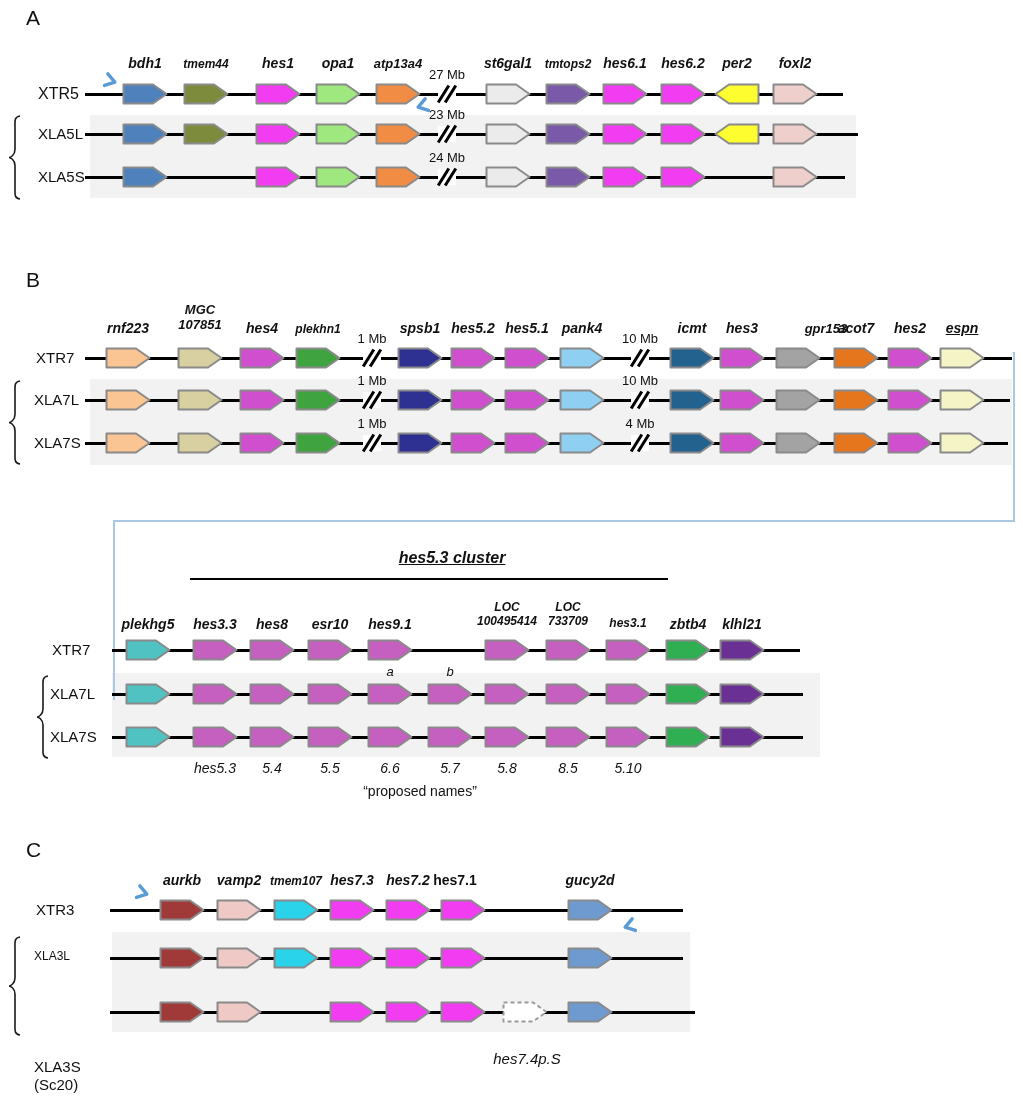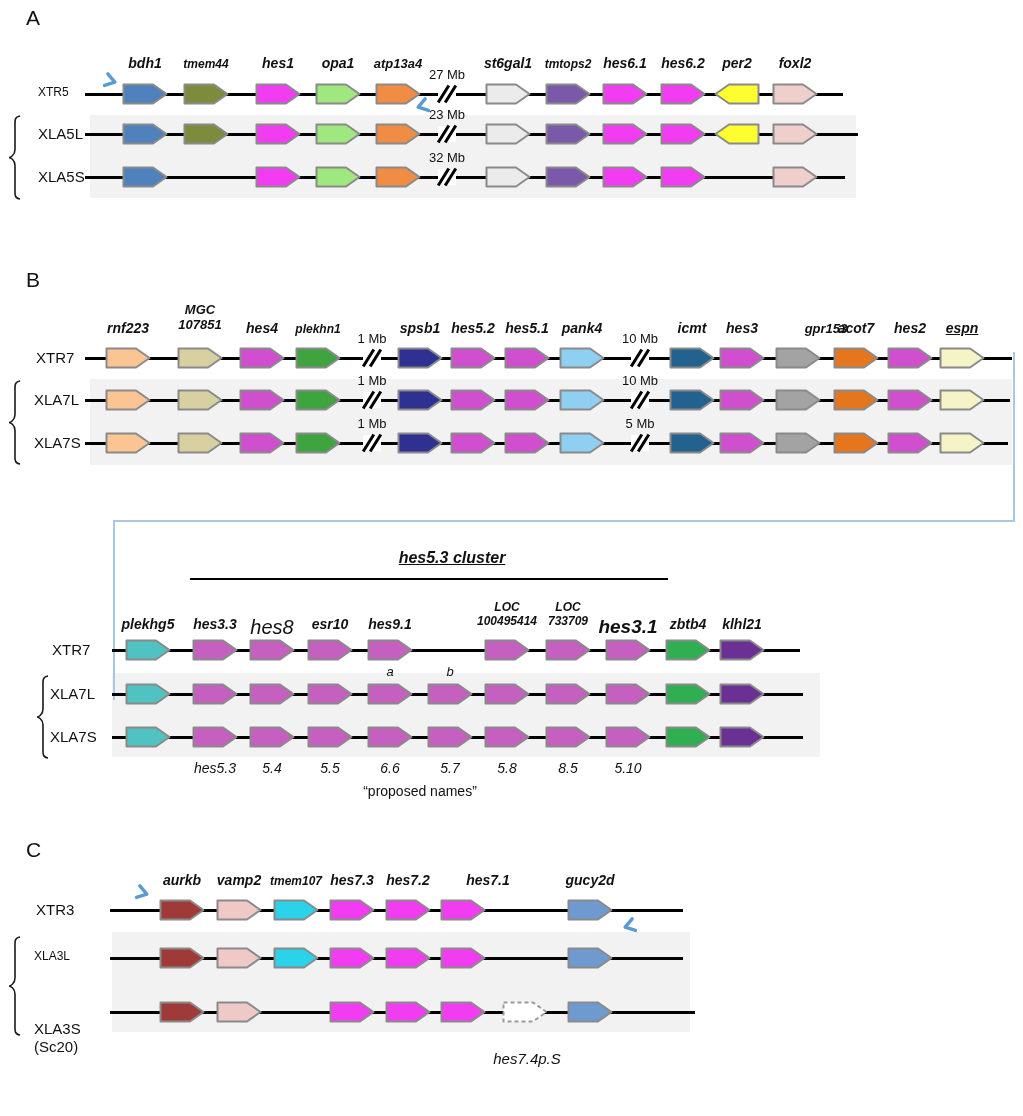--- a/index.html
+++ b/index.html
@@ -127,21 +127,21 @@
     <div class="chev" style="left: 102px; top: 72px; transform: rotate(16deg);">
       <svg width="18" height="18">
         <path d="M4 3 L13 9 L4 15" fill="none" stroke="#5b9bd5" stroke-width="3.4" stroke-linecap="round" stroke-linejoin="round"></path>
       </svg>
     </div>
     <div class="chev" style="left: 413px; top: 97px; transform: scaleX(-1) rotate(16deg);">
       <svg width="18" height="18">
         <path d="M4 3 L13 9 L4 15" fill="none" stroke="#5b9bd5" stroke-width="3.4" stroke-linecap="round" stroke-linejoin="round"></path>
       </svg>
     </div>
-    <div class="txt left" style="left: 38px; top: 85px; font-size: 12px;">
+    <div class="txt left" style="left: 38px; top: 85px; font-size: 16px;">
       <div>XTR5</div>
     </div>
     <div class="line" style="left: 85px; top: 132.5px; width: 773px; background: rgb(0, 0, 0);"></div>
     <div class="brk" style="left: 438px; top: 126px;">
       <i class="slash"></i>
       <i class="slash s2"></i>
     </div>
     <div class="txt" style="left: 447px; top: 107px; font-size: 13px;">
       <div>23 Mb</div>
     </div>
@@ -202,21 +202,21 @@
     </div>
     <div class="txt left" style="left: 38px; top: 125px; font-size: 15px;">
       <div>XLA5L</div>
     </div>
     <div class="line" style="left: 85px; top: 175.5px; width: 760px; background: rgb(0, 0, 0);"></div>
     <div class="brk" style="left: 438px; top: 169px;">
       <i class="slash"></i>
       <i class="slash s2"></i>
     </div>
     <div class="txt" style="left: 447px; top: 150px; font-size: 13px;">
-      <div>32 Mb</div>
+      <div>24 Mb</div>
     </div>
     <div class="gene" style="left: 122px; top: 166px;">
       <svg width="46" height="22">
         <polygon points="1.5,1.5 31,1.5 44.5,11 31,20.5 1.5,20.5" fill="#4f81bd" stroke="#8a8a8a" stroke-width="2" stroke-linejoin="round"></polygon>
       </svg>
     </div>
     <div class="gene" style="left: 255px; top: 166px;">
       <svg width="46" height="22">
         <polygon points="1.5,1.5 31,1.5 44.5,11 31,20.5 1.5,20.5" fill="#f23cf2" stroke="#8a8a8a" stroke-width="2" stroke-linejoin="round"></polygon>
       </svg>
@@ -315,38 +315,38 @@
     </div>
     <div class="txt" style="left: 962px; top: 320px; font-size: 14px; font-style: italic; font-weight: 600; text-decoration: underline;">
       <div>espn</div>
     </div>
     <div class="txt" style="left: 148px; top: 616px; font-size: 14px; font-style: italic; font-weight: 600;">
       <div>plekhg5</div>
     </div>
     <div class="txt" style="left: 215px; top: 616px; font-size: 14px; font-style: italic; font-weight: 600;">
       <div>hes3.3</div>
     </div>
-    <div class="txt" style="left: 272px; top: 616px; font-size: 20px; font-style: italic; font-weight: 400;">
+    <div class="txt" style="left: 272px; top: 616px; font-size: 14px; font-style: italic; font-weight: 700;">
       <div>hes8</div>
     </div>
     <div class="txt" style="left: 330px; top: 616px; font-size: 14px; font-style: italic; font-weight: 600;">
       <div>esr10</div>
     </div>
     <div class="txt" style="left: 390px; top: 616px; font-size: 14px; font-style: italic; font-weight: 600;">
       <div>hes9.1</div>
     </div>
     <div class="txt" style="left: 507px; top: 600px; font-size: 12px; font-style: italic; font-weight: 600;">
       <div>LOC</div>
       <div>100495414</div>
     </div>
     <div class="txt" style="left: 568px; top: 600px; font-size: 12px; font-style: italic; font-weight: 600;">
       <div>LOC</div>
       <div>733709</div>
     </div>
-    <div class="txt" style="left: 628px; top: 616px; font-size: 19px; font-style: italic; font-weight: 600;">
+    <div class="txt" style="left: 628px; top: 616px; font-size: 12px; font-style: italic; font-weight: 600;">
       <div>hes3.1</div>
     </div>
     <div class="txt" style="left: 688px; top: 616px; font-size: 14px; font-style: italic; font-weight: 600;">
       <div>zbtb4</div>
     </div>
     <div class="txt" style="left: 742px; top: 616px; font-size: 14px; font-style: italic; font-weight: 600;">
       <div>klhl21</div>
     </div>
     <div class="line" style="left: 85px; top: 356.5px; width: 927px; background: rgb(0, 0, 0);"></div>
     <div class="brk" style="left: 363px; top: 350px;">
@@ -530,21 +530,21 @@
       <i class="slash s2"></i>
     </div>
     <div class="txt" style="left: 372px; top: 416px; font-size: 13px;">
       <div>1 Mb</div>
     </div>
     <div class="brk" style="left: 631px; top: 435px;">
       <i class="slash"></i>
       <i class="slash s2"></i>
     </div>
     <div class="txt" style="left: 640px; top: 416px; font-size: 13px;">
-      <div>5 Mb</div>
+      <div>4 Mb</div>
     </div>
     <div class="gene" style="left: 105px; top: 432px;">
       <svg width="46" height="22">
         <polygon points="1.5,1.5 31,1.5 44.5,11 31,20.5 1.5,20.5" fill="#fbc593" stroke="#8a8a8a" stroke-width="2" stroke-linejoin="round"></polygon>
       </svg>
     </div>
     <div class="gene" style="left: 177px; top: 432px;">
       <svg width="46" height="22">
         <polygon points="1.5,1.5 31,1.5 44.5,11 31,20.5 1.5,20.5" fill="#d8d0a0" stroke="#8a8a8a" stroke-width="2" stroke-linejoin="round"></polygon>
       </svg>
@@ -842,21 +842,21 @@
     </div>
     <div class="txt" style="left: 296px; top: 874px; font-size: 12px; font-style: italic; font-weight: 600;">
       <div>tmem107</div>
     </div>
     <div class="txt" style="left: 352px; top: 872px; font-size: 14px; font-style: italic; font-weight: 600;">
       <div>hes7.3</div>
     </div>
     <div class="txt" style="left: 408px; top: 872px; font-size: 14px; font-style: italic; font-weight: 600;">
       <div>hes7.2</div>
     </div>
-    <div class="txt" style="left: 488px; top: 872px; font-size: 14px; font-style: italic; font-weight: 600;">
+    <div class="txt" style="left: 455px; top: 872px; font-size: 14px; font-weight: 600;">
       <div>hes7.1</div>
     </div>
     <div class="txt" style="left: 590px; top: 872px; font-size: 14px; font-style: italic; font-weight: 600;">
       <div>gucy2d</div>
     </div>
     <div class="line" style="left: 110px; top: 908.5px; width: 573px; background: rgb(0, 0, 0);"></div>
     <div class="gene" style="left: 159px; top: 899px;">
       <svg width="46" height="22">
         <polygon points="1.5,1.5 31,1.5 44.5,11 31,20.5 1.5,20.5" fill="#a03a38" stroke="#8a8a8a" stroke-width="2" stroke-linejoin="round"></polygon>
       </svg>
@@ -972,21 +972,21 @@
     <div class="gene" style="left: 502px; top: 1001px;">
       <svg width="46" height="22">
         <polygon points="1.5,1.5 31,1.5 44.5,11 31,20.5 1.5,20.5" fill="#ffffff" stroke="#9a9a9a" stroke-width="2" stroke-linejoin="round" stroke-dasharray="4 3"></polygon>
       </svg>
     </div>
     <div class="gene" style="left: 567px; top: 1001px;">
       <svg width="46" height="22">
         <polygon points="1.5,1.5 31,1.5 44.5,11 31,20.5 1.5,20.5" fill="#6f9ad0" stroke="#8a8a8a" stroke-width="2" stroke-linejoin="round"></polygon>
       </svg>
     </div>
-    <div class="txt left" style="left: 34px; top: 1020px; font-size: 15px;">
+    <div class="txt left" style="left: 34px; top: 1058px; font-size: 15px;">
       <div>XLA3S</div>
       <div>(Sc20)</div>
     </div>
     <div class="brace" style="left: 6px; top: 936px;">
       <svg width="16" height="100">
         <path d="M14 1 C 8 2 9 6 9 12 L 9 42 C 9 48 4 50 3 50 C 4 50 9 52 9 58 L 9 88 C 9 94 8 98 14 99" fill="none" stroke="#1a1a1a" stroke-width="1.6"></path>
       </svg>
     </div>
     <div class="txt" style="left: 527px; top: 1050px; font-size: 15px; font-style: italic;">
       <div>hes7.4p.S</div>

